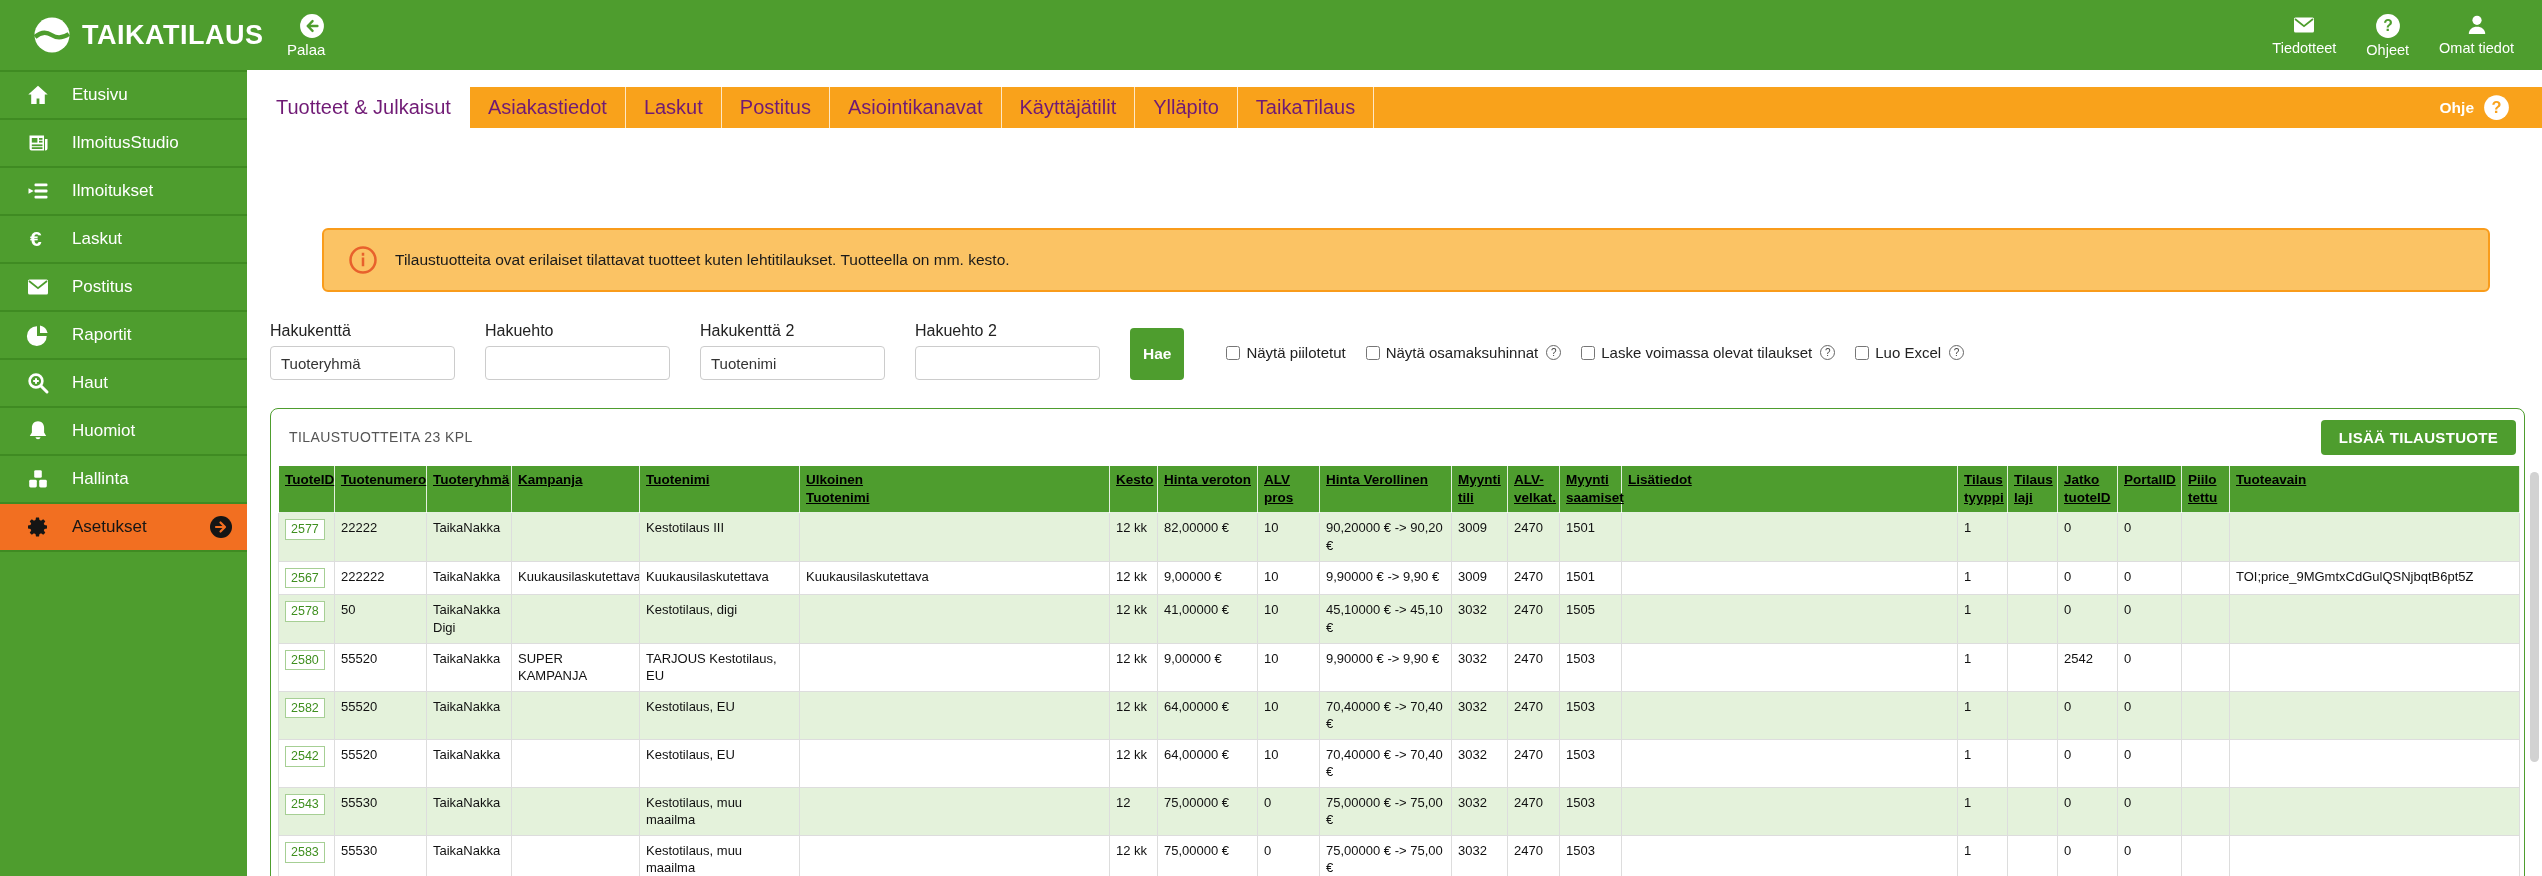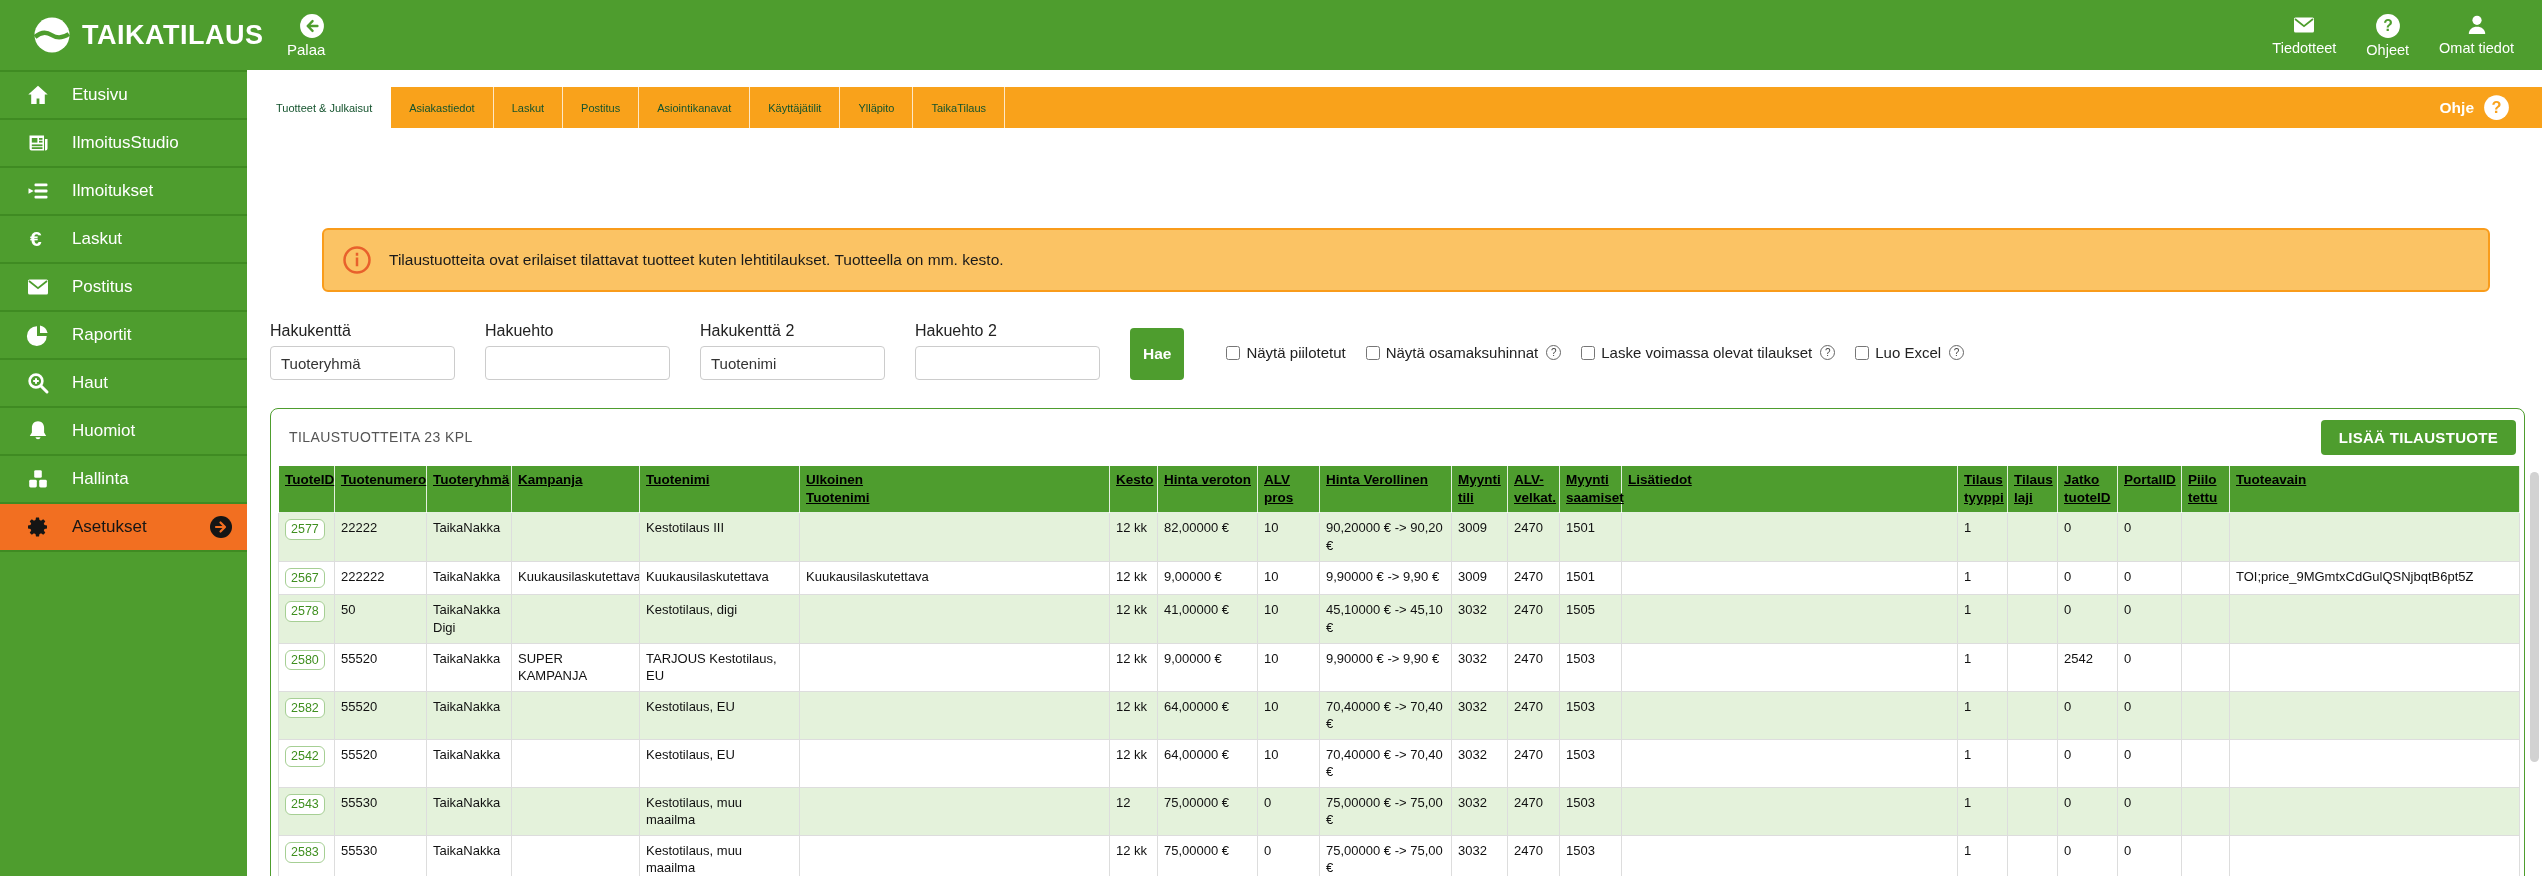--- a/index.html
+++ b/index.html
@@ -26,50 +26,50 @@
   .sidebar-item .icon{width:24px;justify-content:center}
   .sidebar-item.active{background:var(--orange-active);color:#151515}
   .sidebar-item.active .icon{color:#151515}
   .active-arrow{margin-left:auto;margin-right:14px}
   .sidebar-end{border-top:2px solid var(--green-dark)}
 
   
   .main{position:absolute;left:247px;top:70px;width:2295px;height:806px;background:#fff}
   .main-tabs{position:absolute;top:17px;left:11px;right:0;height:41px;background:var(--orange);display:flex}
   .tabs-wrap{display:flex}
-  .tab{padding:0 18px;display:flex;align-items:center;font-size:11px;color:#14532d;border-right:1px solid rgba(255,255,255,.75);cursor:pointer;white-space:nowrap}
+  .tab{padding:0 18px;display:flex;align-items:center;font-size:20px;color:#701a75;border-right:1px solid rgba(255,255,255,.75);cursor:pointer;white-space:nowrap}
   .tab.active{background:#fff}
   .tabs-help{margin-left:auto;display:flex;align-items:center;gap:9px;padding-right:32px;color:#fff;font-weight:bold;font-size:15.5px;cursor:pointer}
 
   .sub-tabs{position:absolute;top:95px;left:23px;right:17px;height:40px;border-bottom:2px solid var(--orange);display:flex}
   .sub-tab{background:var(--orange);padding:0 18px;display:flex;align-items:center;font-size:15.5px;color:#151515;border-right:1px solid rgba(255,255,255,.75);cursor:pointer;white-space:nowrap}
   .sub-tab.active{background:#fff}
 
-  .notice{position:absolute;top:158px;left:75px;width:2168px;height:64px;background:var(--notice-bg);border:2px solid var(--notice-border);border-radius:6px;display:flex;align-items:center;gap:17px;padding-left:18px;font-size:15.5px;color:#1a1a1a}
+  .notice{position:absolute;top:158px;left:75px;width:2168px;height:64px;background:var(--notice-bg);border:2px solid var(--notice-border);border-radius:6px;display:flex;align-items:center;gap:17px;padding-left:24px;font-size:15.5px;color:#1a1a1a}
 
   .search{position:absolute;top:252px;left:23px;display:flex;align-items:flex-end;gap:30px}
   .field{display:flex;flex-direction:column;gap:6px;font-size:16px;color:#222}
   .field input{width:185px;height:34px;border:1px solid #ccc;border-radius:4px;padding:0 10px;font-size:15px;color:#333;outline:none}
   .hae{height:52px;padding:0 13px;background:var(--green);color:#fff;font-weight:bold;border:none;border-radius:4px;font-size:15.5px;cursor:pointer}
   .checks{display:flex;align-items:flex-start;gap:20px;height:36px;font-size:15px;color:#222;margin-left:12px}
   .check{display:flex;align-items:center;gap:6px;cursor:pointer;white-space:nowrap}
   .check input{width:14px;height:14px}
   .help-dot{width:15px;height:15px;border:1px solid #666;border-radius:50%;font-size:10px;display:inline-flex;align-items:center;justify-content:center;color:#444;margin-left:2px}
 
   .panel{position:absolute;top:338px;left:23px;width:2255px;height:480px;border:1px solid var(--green);border-radius:8px 8px 0 0;overflow:hidden;background:#fff}
   .panel-head{position:relative;height:56px}
   .count{position:absolute;left:18px;top:20px;font-size:14px;color:#555;letter-spacing:.4px}
   .add-btn{position:absolute;right:8px;top:11px;background:var(--green);color:#fff;font-weight:bold;font-size:15px;padding:9px 18px;border:none;border-radius:4px;letter-spacing:.3px;cursor:pointer}
 
   table{width:2239px;margin:0 7px;border-collapse:collapse;table-layout:fixed;font-size:13px;color:#111}
   th{background:var(--green);color:#000;font-weight:bold;text-decoration:underline;text-align:left;vertical-align:top;padding:5px 6px;white-space:pre-line;border:1px solid rgba(255,255,255,.85);font-size:13.5px;line-height:1.35;cursor:pointer}
   td{border:1px solid #ddd;padding:6px 6px;vertical-align:top;line-height:1.35;overflow:hidden}
   tr.odd td{background:var(--row-green)}
   tr.even td{background:#fff}
-  .id-badge{display:inline-block;border:1px solid #a6cf94;background:#fff;border-radius:6px;padding:1px 5px;color:var(--id-link);font-size:12.5px;cursor:pointer}
+  .id-badge{display:inline-block;border:1px solid #a6cf94;background:#fff;border-radius:0;padding:1px 5px;color:var(--id-link);font-size:12.5px;cursor:pointer}
 
   .scroll-thumb{position:absolute;right:3px;top:472px;width:9px;height:290px;background:#d2d2d2;border-radius:5px}
 </style>
 </head>
 <body>
 
 <div class="header">
   <div class="logo">
     <span class="icon">
       <svg width="40" height="40" viewBox="0 0 24 24">

